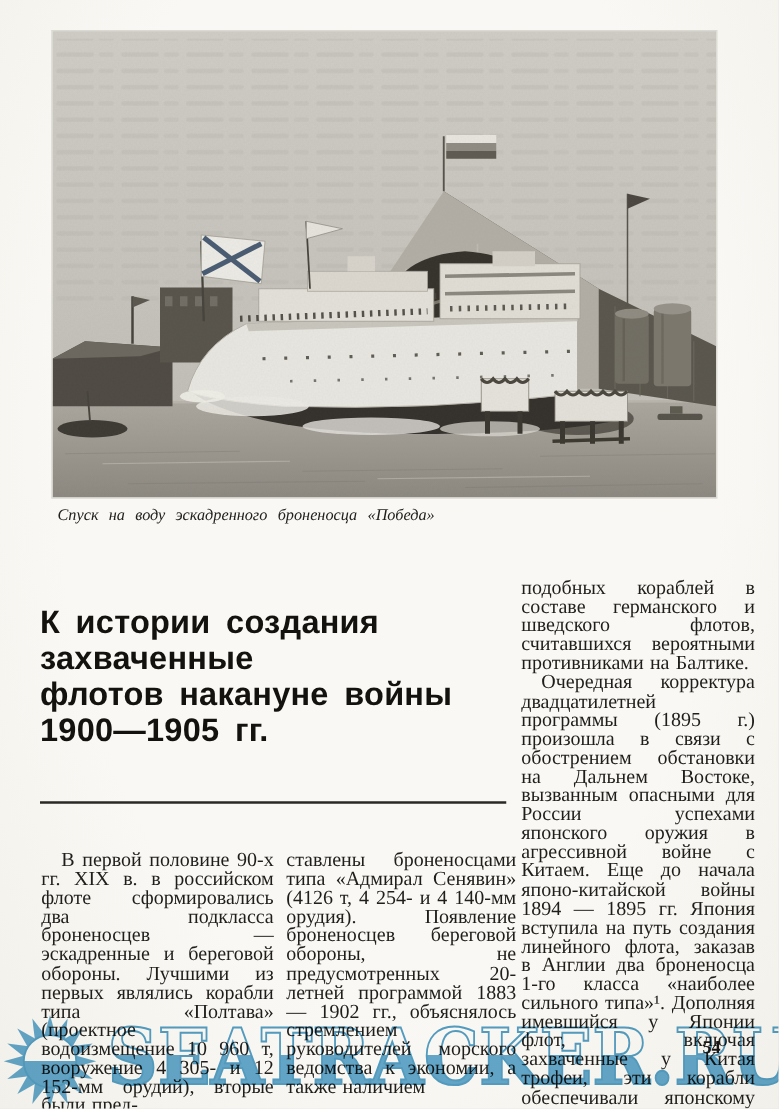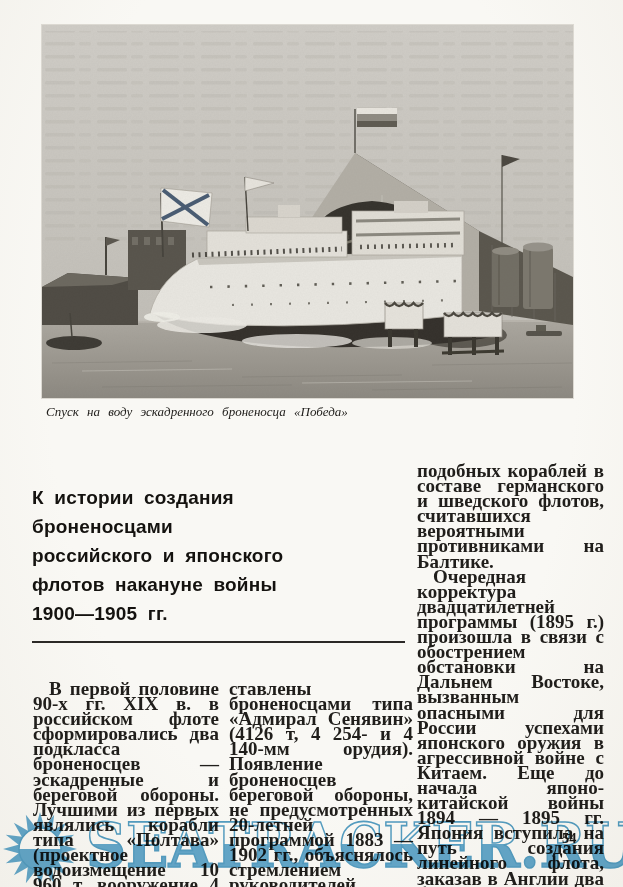--- a/index.html
+++ b/index.html
@@ -18,37 +18,37 @@
   .photo svg{display:block;width:100%;height:100%;}
   .caption{
     position:absolute;left:46px;top:404px;width:520px;
     font-style:italic;font-size:13px;line-height:16px;
     word-spacing:5px;color:#23211e;
   }
   
   .title{
     position:absolute;left:32px;top:483px;width:380px;
     font-family:"Liberation Sans", sans-serif;font-weight:bold;
-    font-size:19px;line-height:29px;letter-spacing:.2px;word-spacing:5px;
+    font-size:26px;line-height:29px;letter-spacing:.2px;word-spacing:5px;
     color:#14120f;
   }
   .title span{display:block;}
   .rule{
     position:absolute;left:32px;top:641px;width:373px;height:2px;
     background:#2b2926;
   }
   .author{
     position:absolute;left:33px;top:653px;width:300px;
     font-family:"Liberation Sans", sans-serif;font-weight:bold;
     font-size:12.5px;letter-spacing:.4px;color:#1b1916;
   }
   
   .col{
-    position:absolute;font-size:19px;line-height:15.1px;
-    text-align:justify;word-spacing:1px;color:#201e1b;font-weight:bold;
+    position:absolute;font-size:16px;line-height:15.1px;
+    text-align:justify;word-spacing:1px;color:#201e1b;
   }
   .col p{margin:0;}
   .col p.p-indent{text-indent:16px;}
   .col-left{left:33px;top:681px;width:186px;height:176px;}
   .col-middle{left:229px;top:681px;width:184px;height:176px;}
   .col-right{left:417px;top:463px;width:187px;height:396px;}
   
   .pagenum{
     position:absolute;left:562px;top:830px;
     font-size:14.5px;font-weight:bold;color:#191715;z-index:7;
@@ -219,22 +219,21 @@
       </g>
 
       <rect x="0" y="0" width="531" height="373" filter="url(#grain)"></rect>
     </svg>
   </div>
 
   <div class="caption">Спуск на воду эскадренного броненосца «Победа»</div>
 
   <h1 class="title" style="margin:0;">
     <span>К истории создания</span>
-    <span>броненосцами</span>
-    <span>российского и японского</span>
+    <span>захваченные</span>
     <span>флотов накануне войны</span>
     <span>1900—1905 гг.</span>
   </h1>
 
   <div class="rule"></div>
 
   <div class="col col-left">
     <p class="p-indent">В первой половине 90-х гг. XIX в. в российском флоте сформировались два подкласса броненосцев — эскадренные и береговой обороны. Лучшими из первых являлись корабли типа «Полтава» (проектное водоизмещение 10 960 т, вооружение 4 305- и 12 152-мм орудий), вторые были пред-</p>
   </div>
   <div class="col col-middle">

